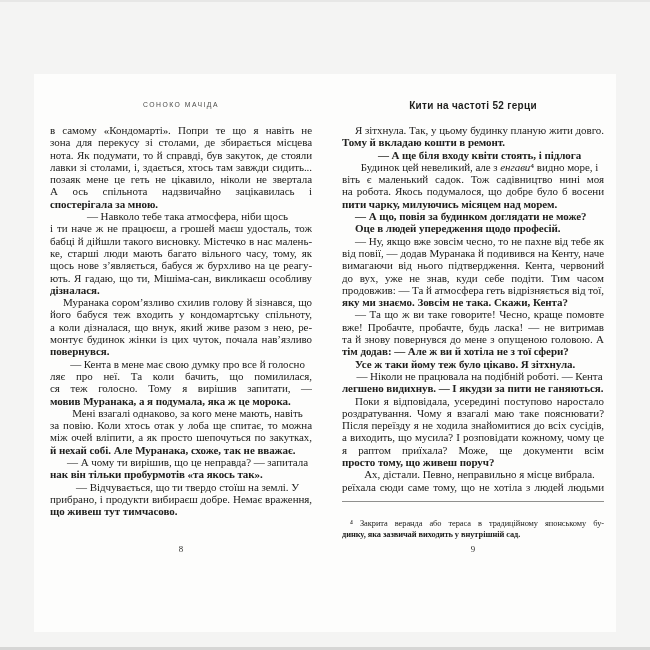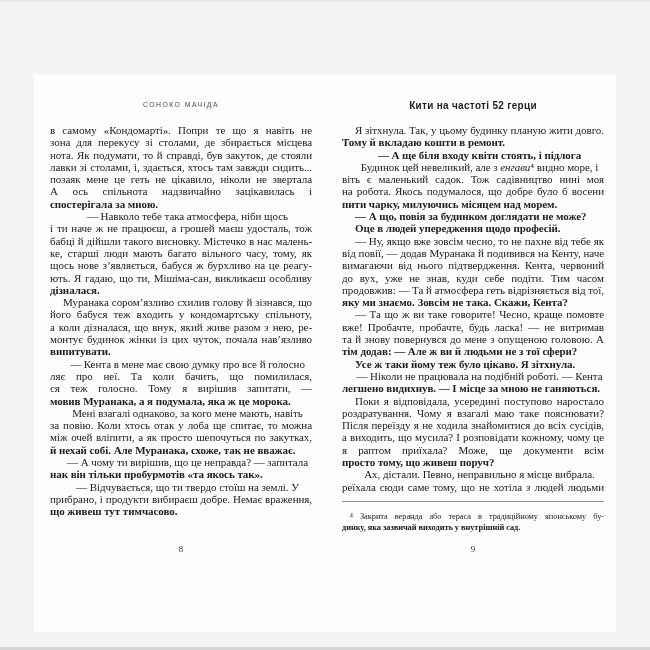--- a/index.html
+++ b/index.html
@@ -53,21 +53,21 @@
     letter-spacing:-0.06px;
     text-align:justify;
     text-align-last:justify;
     white-space:normal;
   }
   .line.end { text-align:left; text-align-last:left;font-weight:bold; }
   .line.indent { text-indent:13px;text-align:center; }
   .footnote {
     position:absolute; left:342px; top:501px; width:262px;
     border-top:1px solid #8f8f8d;
-    padding-top:9px;
+    padding-top:16px;
     color:#21211f;
     font-size:8.4px;
   }
   .footnote .line { height:11.4px; line-height:11.4px; }
   .footnote .line.indent { text-indent:8px; }
   .folio {
     position:absolute; top:544px; height:12px;
     font-size:8.8px; color:#2d2d2b; text-align:center;
   }
   .folio.left  { left:50px;  width:262px; }
@@ -97,21 +97,21 @@
     <div class="line">і ти наче ж не працюєш, а грошей маєш удосталь, тож</div>
     <div class="line">бабці й дійшли такого висновку. Містечко в нас малень-</div>
     <div class="line">ке, старші люди мають багато вільного часу, тому, як</div>
     <div class="line">щось нове з’являється, бабуся ж бурхливо на це реагу-</div>
     <div class="line">ють. Я гадаю, що ти, Мішіма-сан, викликаєш особливу</div>
     <div class="line end">дізналася.</div>
     <div class="line indent">Муранака сором’язливо схилив голову й зізнався, що</div>
     <div class="line">його бабуся теж входить у кондомартську спільноту,</div>
     <div class="line">а коли дізналася, що внук, який живе разом з нею, ре-</div>
     <div class="line">монтує будинок жінки із цих чуток, почала нав’язливо</div>
-    <div class="line end">випитувати.</div>
+    <div class="line end">повернувся.</div>
     <div class="line indent">— Кента в мене має свою думку про все й голосно заяв-</div>
     <div class="line">ляє про неї. Та коли бачить, що помилилася, виправляєть-</div>
     <div class="line">ся теж голосно. Тому я вирішив запитати, — похнюплено</div>
     <div class="line end">мовив Муранака, а я подумала, яка ж це морока.</div>
     <div class="line indent">Мені взагалі однаково, за кого мене мають, навіть якщо</div>
     <div class="line">за повію. Коли хтось отак у лоба ще спитає, то можна раз</div>
     <div class="line">між очей вліпити, а як просто шепочуться по закутках, то</div>
     <div class="line end">й нехай собі. Але Муранака, схоже, так не вважає.</div>
     <div class="line indent">— А чому ти вирішив, що це неправда? — запитала я, од-</div>
     <div class="line end">нак він тільки пробурмотів «та якось так».</div>
@@ -132,24 +132,24 @@
     <div class="line indent end">Оце в людей упередження щодо професій.</div>
     <div class="line indent">— Ну, якщо вже зовсім чесно, то не пахне від тебе як</div>
     <div class="line">від повії, — додав Муранака й подивився на Кенту, наче</div>
     <div class="line">вимагаючи від нього підтвердження. Кента, червоний аж</div>
     <div class="line">до вух, уже не знав, куди себе подіти. Тим часом Муранака</div>
     <div class="line">продовжив: — Та й атмосфера геть відрізняється від тої,</div>
     <div class="line end">яку ми знаємо. Зовсім не така. Скажи, Кента?</div>
     <div class="line indent">— Та що ж ви таке говорите! Чесно, краще помовте</div>
     <div class="line">вже! Пробачте, пробачте, будь ласка! — не витримав Кен-</div>
     <div class="line">та й знову повернувся до мене з опущеною головою. А по-</div>
-    <div class="line end">тім додав: — Але ж ви й людьми не з тої сфери?</div>
+    <div class="line end">тім додав: — Але ж ви й хотіла не з тої сфери?</div>
     <div class="line indent end">Усе ж таки йому теж було цікаво. Я зітхнула.</div>
     <div class="line indent">— Ніколи не працювала на подібній роботі. — Кента по-</div>
-    <div class="line end">легшено видихнув. — І місце за мною не ганяються.</div>
+    <div class="line end">легшено видихнув. — І якудзи за пити не ганяються.</div>
     <div class="line indent">Поки я відповідала, усередині поступово наростало</div>
     <div class="line">роздратування. Чому я взагалі маю таке пояснювати?</div>
     <div class="line">Після переїзду я не ходила знайомитися до всіх сусідів,</div>
     <div class="line">а виходить, що мусила? І розповідати кожному, чому це</div>
     <div class="line">я раптом приїхала? Може, ще документи всім показувати,</div>
     <div class="line end">просто тому, що живеш поруч?</div>
     <div class="line indent">Ах, дістали. Певно, неправильно я місце вибрала. Пе-</div>
     <div class="line">реїхала сюди саме тому, що не хотіла з людей людьми</div>
   </div>
 

